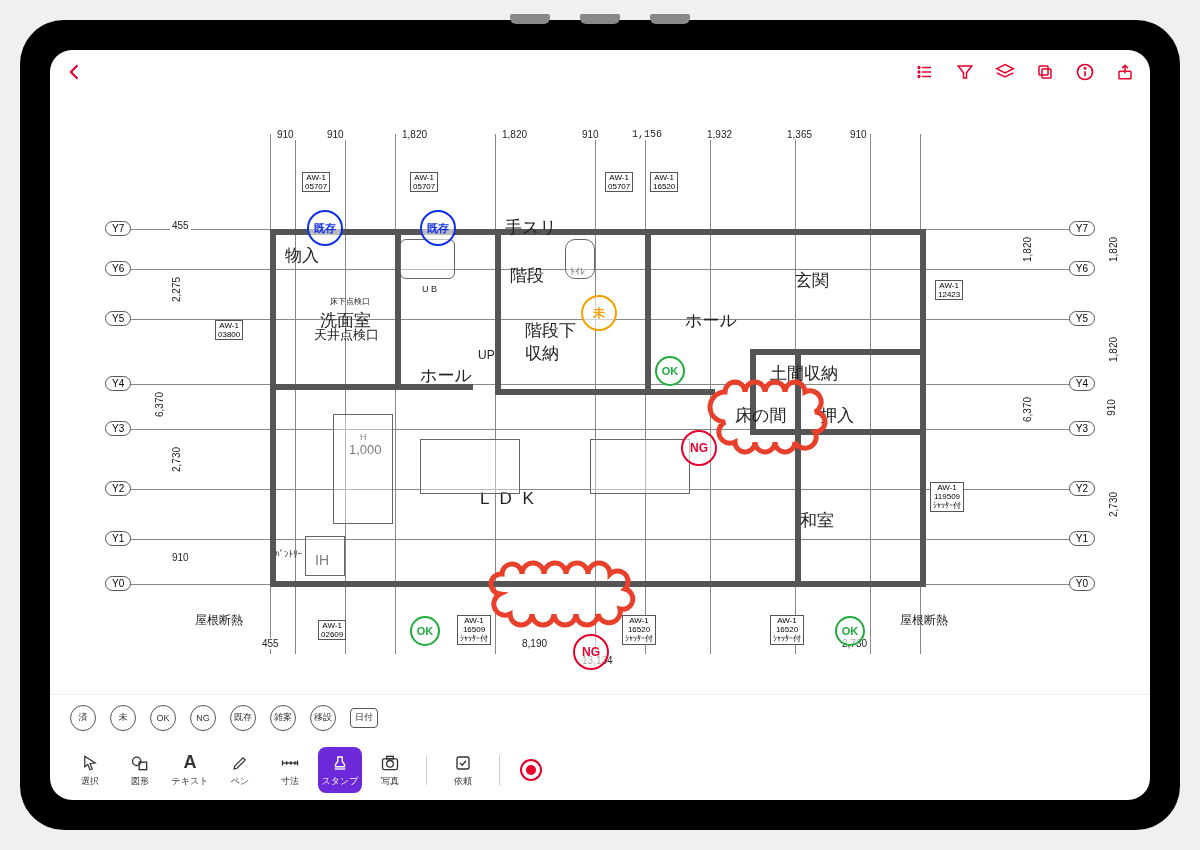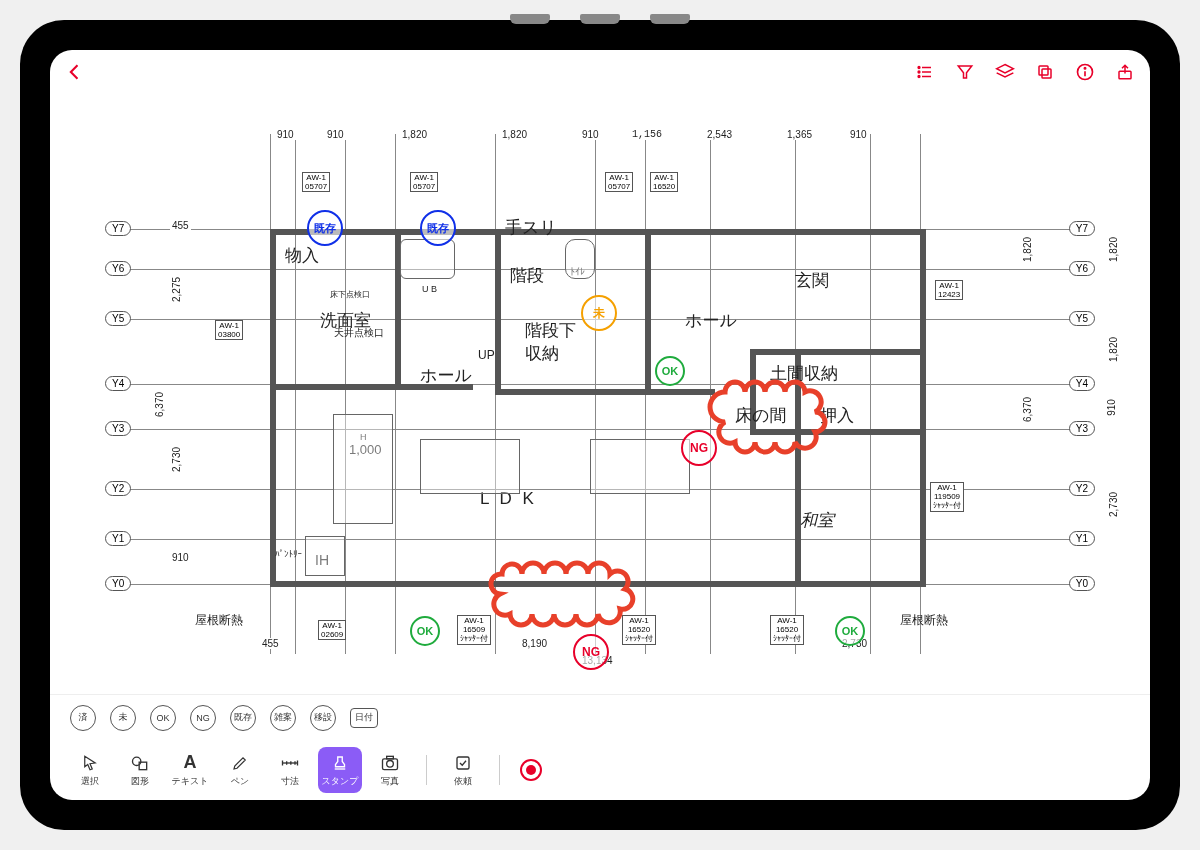--- a/index.html
+++ b/index.html
@@ -144,21 +144,21 @@
     flex-direction:column;
     align-items:center;
     justify-content:center;
     width:44px; height:46px;
     border-radius:8px;
     cursor:pointer;
     font-size:9px;
     color:#333;
     gap:2px;
   }
-  .tool.active { background:#8b5cf6; color:#fff;font-family:Liberation Serif, serif; }
+  .tool.active { background:#6d28d9; color:#fff;font-family:Liberation Serif, serif; }
   .tool .ticon { width:20px; height:20px; display:flex; align-items:center; justify-content:center; }
   .tool-sep { width:1px; height:30px; background:#ccc; margin:0 8px; }
   .record-dot {
     width:22px; height:22px;
     border-radius:50%;
     border:2px solid #e8002a;
     display:flex; align-items:center; justify-content:center;
     margin-left:6px;
     cursor:pointer;
   }
@@ -285,21 +285,21 @@
         <div class="axis-label" style="right:55px;top:387px;">Y2</div>
         <div class="axis-label" style="right:55px;top:437px;">Y1</div>
         <div class="axis-label" style="right:55px;top:482px;">Y0</div>
 
         <div class="dim-label" style="top:35px;left:225px;">910</div>
         <div class="dim-label" style="top:35px;left:275px;">910</div>
         <div class="dim-label" style="top:35px;left:350px;">1,820</div>
         <div class="dim-label" style="top:35px;left:450px;">1,820</div>
         <div class="dim-label" style="top:35px;left:530px;">910</div>
         <div class="dim-label" style="top:35px;left:580px;font-family:Liberation Mono, monospace;">1,156</div>
-        <div class="dim-label" style="top:35px;left:655px;">2,543</div>
+        <div class="dim-label" style="top:35px;left:655px;">1,932</div>
         <div class="dim-label" style="top:35px;left:735px;">1,365</div>
         <div class="dim-label" style="top:35px;left:798px;">910</div>
 
         <div class="dim-label" style="left:120px;top:126px;writing-mode:horizontal-tb;">455</div>
         <div class="dim-label" style="left:112px;top:190px;transform:rotate(-90deg);">2,275</div>
         <div class="dim-label" style="left:95px;top:305px;transform:rotate(-90deg);">6,370</div>
         <div class="dim-label" style="left:112px;top:360px;transform:rotate(-90deg);">2,730</div>
         <div class="dim-label" style="left:120px;top:458px;">910</div>
 
         <div class="dim-label" style="right:22px;top:150px;transform:rotate(-90deg);">1,820</div>
@@ -320,32 +320,32 @@
         <div class="room-label" style="left:460px;top:170px;">階段</div>
         <div class="room-label" style="left:475px;top:225px;white-space:pre;">階段下
 収納</div>
         <div class="room-label" style="left:428px;top:254px;font-size:12px;">UP</div>
         <div class="room-label" style="left:520px;top:172px;font-size:10px;">ﾄｲﾚ</div>
         <div class="room-label" style="left:635px;top:215px;">ホール</div>
         <div class="room-label" style="left:745px;top:175px;">玄関</div>
         <div class="room-label" style="left:720px;top:268px;">土間収納</div>
         <div class="room-label" style="left:685px;top:310px;">床の間</div>
         <div class="room-label" style="left:770px;top:310px;">押入</div>
-        <div class="room-label" style="left:750px;top:415px;font-style:italic;">和室</div>
+        <div class="room-label" style="left:750px;top:415px;">和室</div>
         <div class="room-label" style="left:430px;top:395px;letter-spacing:3px;">L D K</div>
         <div class="room-label" style="left:225px;top:455px;font-size:9px;">ﾊﾟﾝﾄﾘｰ</div>
         <div class="room-label" style="left:455px;top:122px;">手スリ</div>
         <div class="room-label" style="left:372px;top:190px;font-size:9px;">U B</div>
         <div class="room-label" style="left:265px;top:458px;font-size:14px;">IH</div>
         <div class="room-label" style="left:310px;top:338px;font-size:9px;">H</div>
         <div class="room-label" style="left:299px;top:348px;font-size:13px;">1,000</div>
         <div class="room-label" style="left:145px;top:518px;font-size:12px;">屋根断熱</div>
         <div class="room-label" style="left:850px;top:518px;font-size:12px;">屋根断熱</div>
-        <div class="room-label" style="left:280px;top:195px;font-size:8px;text-align:center;">床下点検口</div>
-        <div class="room-label" style="left:284px;top:232px;font-size:10px;">天井点検口</div>
+        <div class="room-label" style="left:280px;top:202px;font-size:8px;text-align:center;">床下点検口</div>
+        <div class="room-label" style="left:264px;top:232px;font-size:13px;">天井点検口</div>
 
         <div class="furniture" style="left:350px;top:145px;width:55px;height:40px;border-radius:6px;"></div>
         <div class="furniture" style="left:515px;top:145px;width:30px;height:40px;border-radius:10px;"></div>
         <div class="furniture" style="left:283px;top:320px;width:60px;height:110px;"></div>
         <div class="furniture" style="left:370px;top:345px;width:100px;height:55px;"></div>
         <div class="furniture" style="left:540px;top:345px;width:100px;height:55px;"></div>
         <div class="furniture" style="left:255px;top:442px;width:40px;height:40px;"></div>
 
         <div class="win-tag" style="left:252px;top:78px;"><span>AW-1</span><br><span>05707</span></div>
         <div class="win-tag" style="left:360px;top:78px;"><span>AW-1</span><br><span>05707</span></div>

